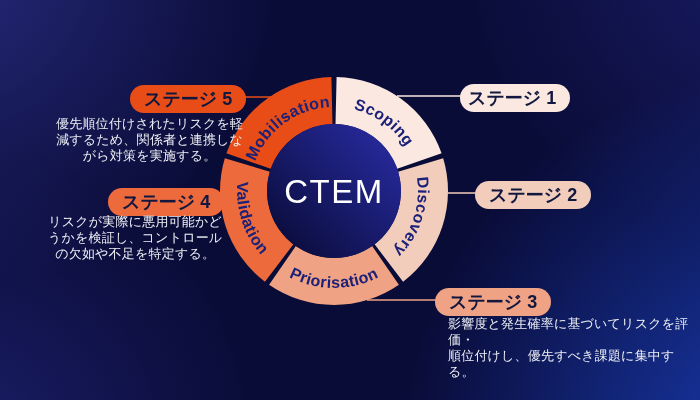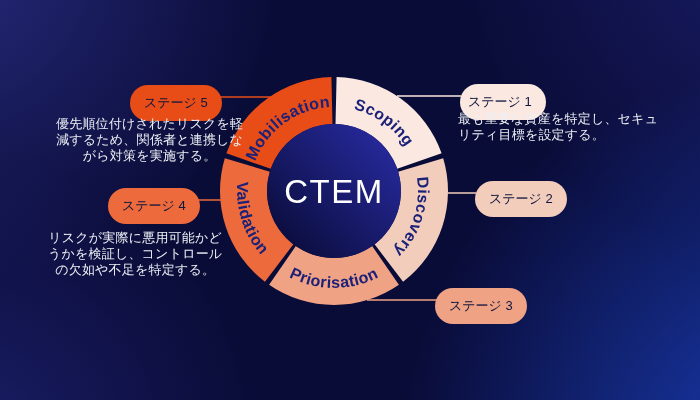--- a/index.html
+++ b/index.html
@@ -19,43 +19,43 @@
   svg.wheel{position:absolute;left:0;top:0;}
   .seg-label{
     font-family:"Liberation Sans","DejaVu Sans",sans-serif;
     font-size:16px;font-weight:bold;letter-spacing:0.4px;
   }
   .ctem-label{
     font-family:"Liberation Sans","DejaVu Sans",sans-serif;
     font-size:33px;font-weight:500;letter-spacing:1.5px;fill:#ffffff;
   }
   .pill{
-    position:absolute;height:36px;box-sizing:border-box;
+    position:absolute;height:28px;box-sizing:border-box;
     border-radius:999px;padding:0 14px;
     display:flex;align-items:center;justify-content:center;
-    font-size:13px;font-weight:400;color:var(--pill-text,#11173f);
+    font-size:18px;font-weight:700;color:var(--pill-text,#11173f);
     white-space:nowrap;
   }
   .desc{
     position:absolute;
     font-size:13px;line-height:1.22;letter-spacing:0.2px;
     color:var(--desc-text,#eef0f6);
     white-space:pre-line;
   }
   .desc.center{text-align:center;}
   
   #pill-1{left:460px;top:84px;}
   #pill-2{left:475px;top:181px;}
   #pill-3{left:435px;top:288px;}
   #pill-4{left:108px;top:188px;align-items:center;}
   #pill-5{left:130px;top:85px;}
   #desc-1{left:458px;top:111px;}
   #desc-2{left:468px;top:209px;}
   #desc-3{left:448px;top:316px;}
-  #desc-4{left:48px;top:214px;margin-top:16px;}
+  #desc-4{left:48px;top:214px;}
   #desc-5{left:56px;top:116px;}
 </style>
 </head>
 <body>
 
 <div class="canvas">
 
   <svg class="wheel" width="700" height="400" viewBox="0 0 700 400">
     <defs>
       <linearGradient id="centerGrad" x1="0" y1="1" x2="1" y2="0">
@@ -87,30 +87,30 @@
         <path d="M254.72 163.24 A84 84 0 0 1 332.09 107.02" fill="none" id="tp-4"></path>
         <text class="seg-label" text-anchor="middle" fill="#1b2178"><textPath href="#tp-4" xlink:href="#tp-4" startOffset="50%">Mobilisation</textPath></text>
       </g>
     <circle id="center-circle" cx="334" cy="191" r="67" fill="url(#centerGrad)"></circle>
     <text class="ctem-label" x="334" y="191" text-anchor="middle" dominant-baseline="central" fill="#ffffff">CTEM</text>
   </svg>
 
   <div class="pill" id="pill-1" style="background: rgb(250, 232, 225); padding-left: 8px;">
     <span>ステージ 1</span>
   </div>
-  <div class="desc" id="desc-1">最も重要な資産を特定し、セキュ
-リティ目標を設定する。</div>
 
   <div class="pill" id="pill-2" style="background: rgb(242, 205, 187);">
     <span>ステージ 2</span>
   </div>
 
   <div class="pill" id="pill-3" style="background: rgb(240, 162, 132);">
     <span>ステージ 3</span>
   </div>
+  <div class="desc" id="desc-3">影響度と発生確率に基づいてリスクを評価・
+順位付けし、優先すべき課題に集中する。</div>
 
   <div class="pill" id="pill-4" style="background: rgb(236, 106, 60);">
     <span>ステージ 4</span>
   </div>
   <div class="desc center" id="desc-4">リスクが実際に悪用可能かど
 うかを検証し、コントロール
 の欠如や不足を特定する。</div>
 
   <div class="pill" id="pill-5" style="background: rgb(232, 77, 23);">
     <span>ステージ 5</span>

